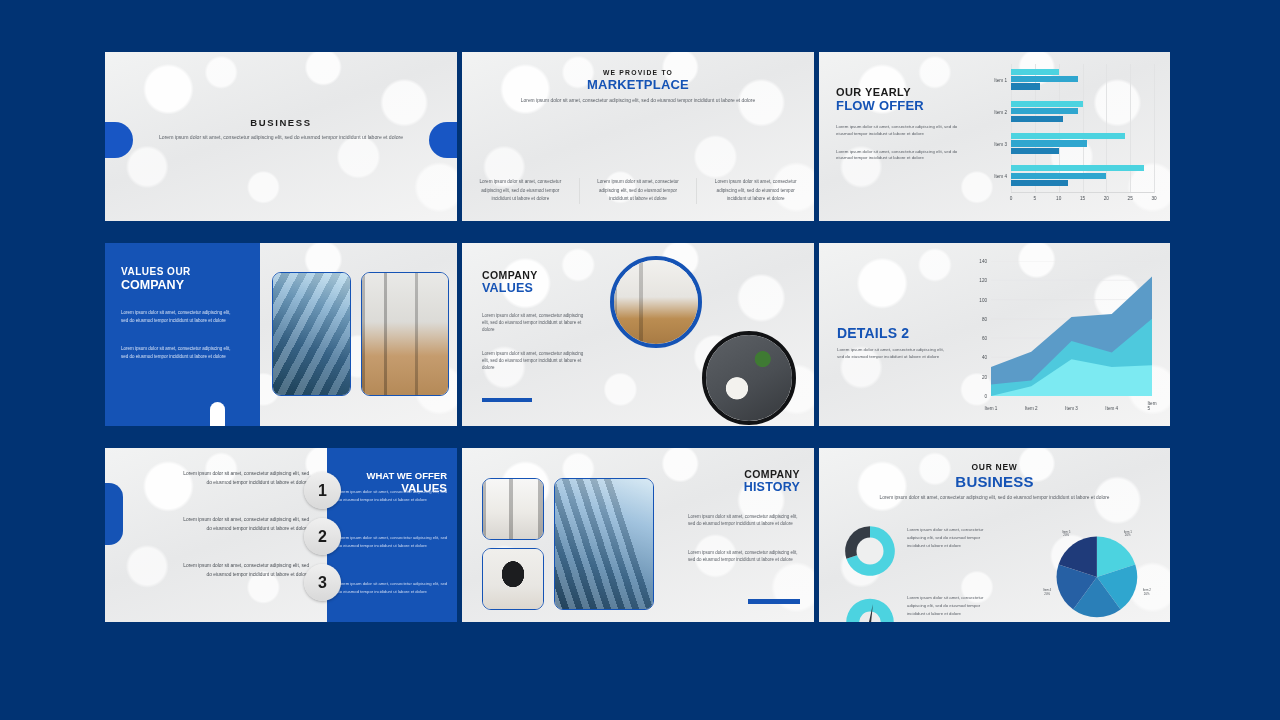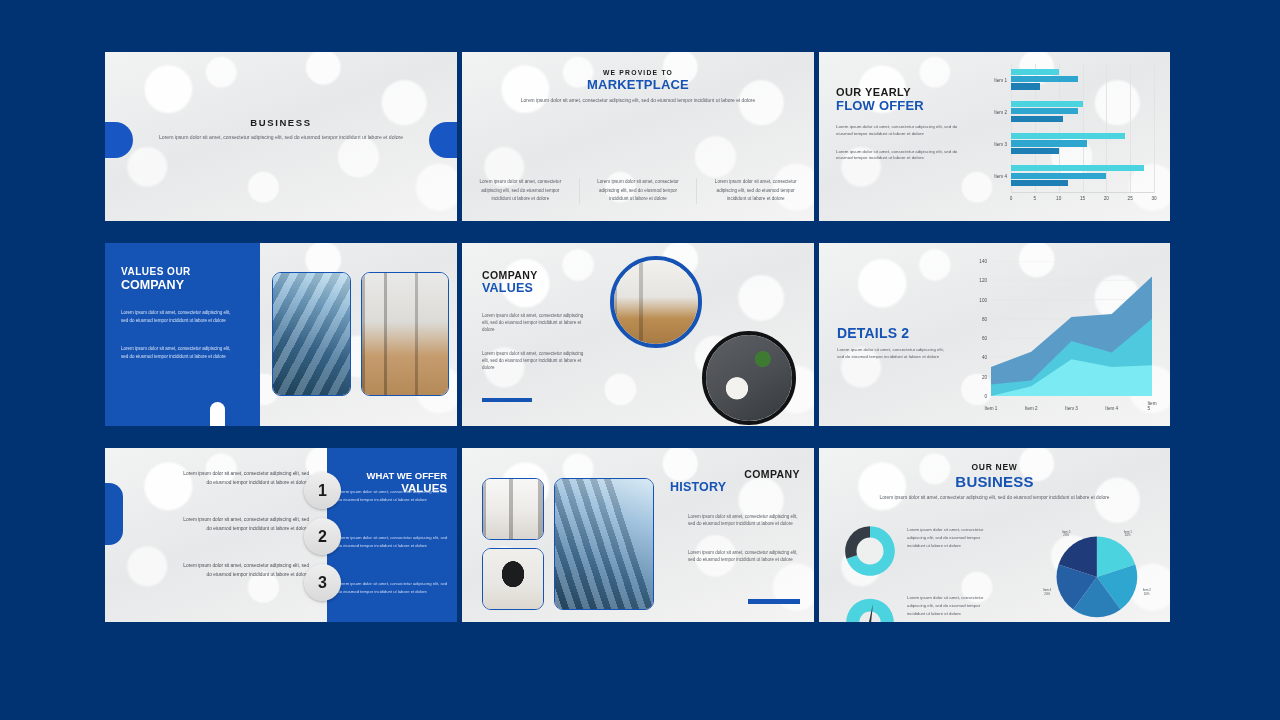--- a/index.html
+++ b/index.html
@@ -154,21 +154,21 @@
             background:linear-gradient(180deg,#efefef,#d9d9d9);
             box-shadow:0 1px 3px rgba(0,0,0,.28);
             display:flex; align-items:center; justify-content:center;
             font-size:16px; font-weight:800; color:#1b1b1b; z-index:3; }
 
   
   .s8-ph1 { left:20px; top:30px; width:62px; height:62px; }
   .s8-ph2 { left:20px; top:100px; width:62px; height:62px; }
   .s8-ph3 { left:92px; top:30px; width:100px; height:132px; }
   .s8-t1 { position:absolute; right:14px; top:20px; font-size:10.5px; text-align:right; width:130px;}
-  .s8-t2 { position:absolute; right:14px; top:32px; font-size:12.5px; text-align:left; width:130px;}
+  .s8-t2 { position:absolute; right:14px; top:32px; font-size:12.5px; text-align:right; width:130px;}
   .s8-p1 { position:absolute; right:14px; top:66px; width:112px; font-size:4.5px; }
   .s8-p2 { position:absolute; right:14px; top:102px; width:112px; font-size:4.5px; }
   .s8-dash { position:absolute; right:14px; bottom:18px; width:52px; height:5px; background:#1553b5; }
 
   
   .s9-head { text-align:center; padding-top:14px; }
   .s9-t1 { font-size:8.5px; letter-spacing:.7px; }
   .s9-t2 { font-size:15px; margin-top:1px; }
   .s9-p { font-size:4.8px; margin-top:4px; line-height:1.8; }
   .s9-blk { position:absolute; font-size:4.3px; color:#5b6067; line-height:1.85; width:80px; }

